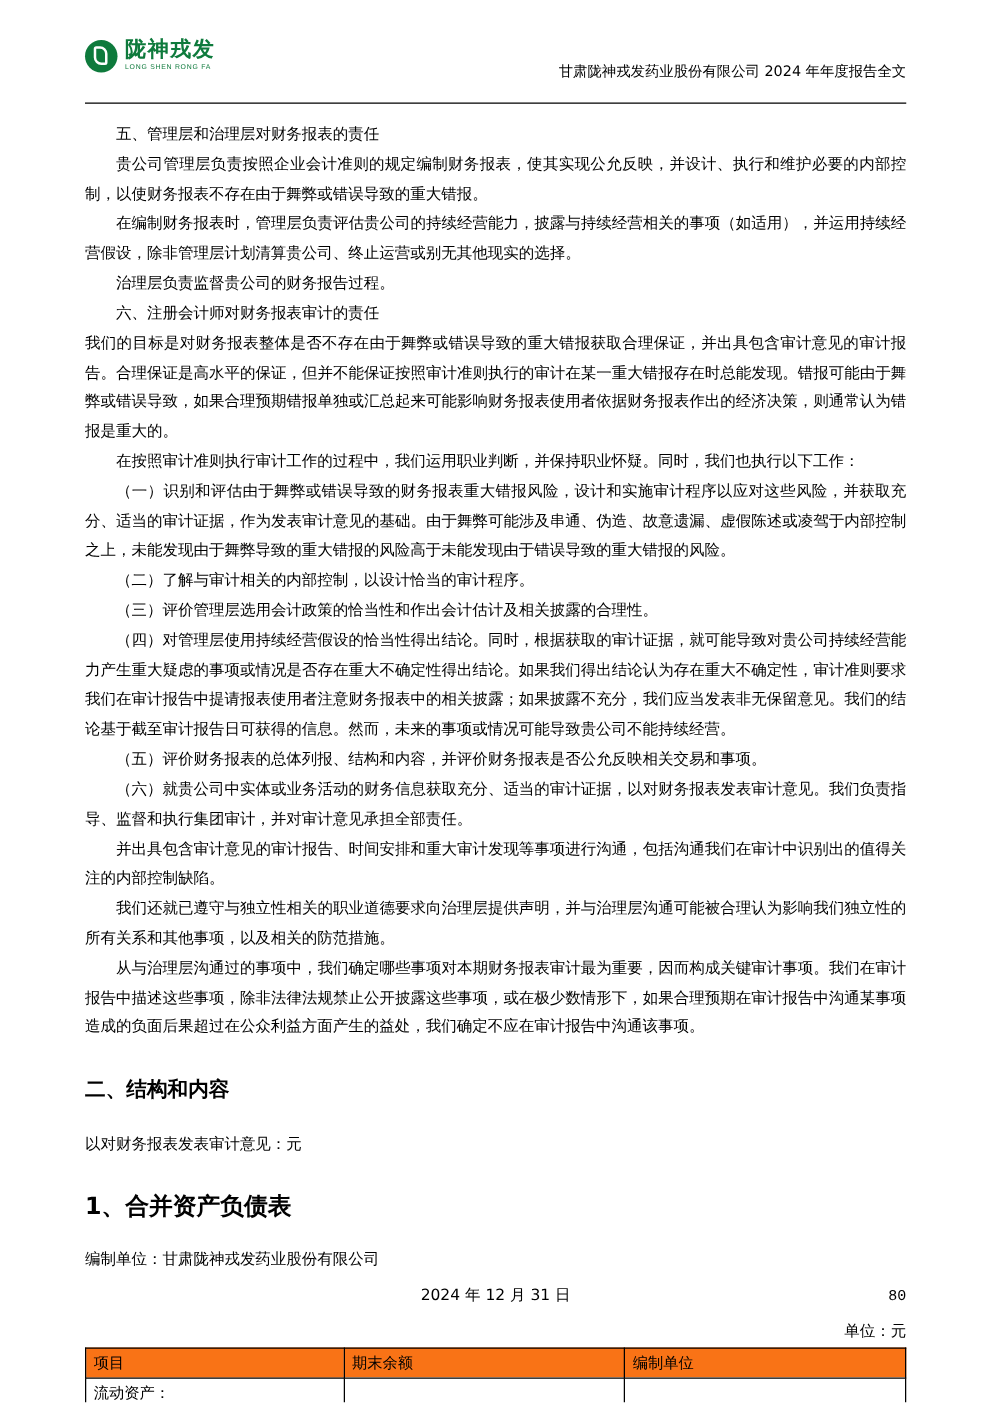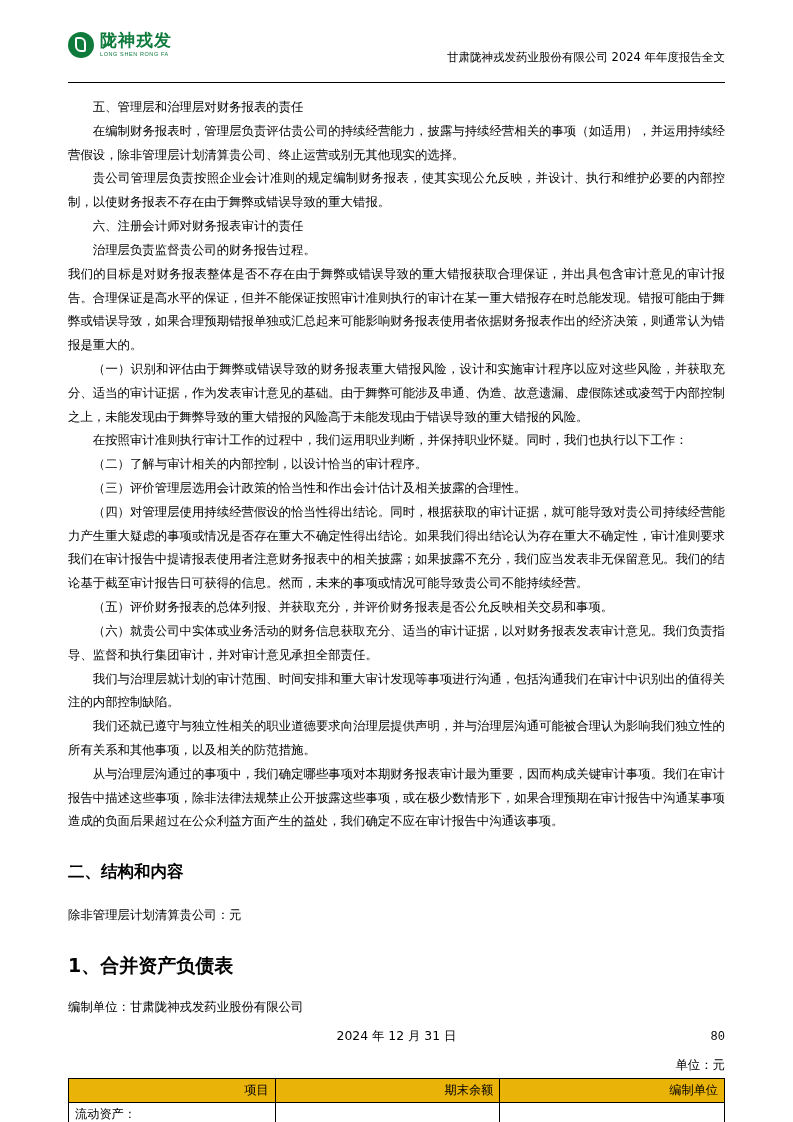--- a/index.html
+++ b/index.html
@@ -148,23 +148,23 @@
     font-size: 12.2px;
     table-layout: fixed;
   }
   table.fin th, table.fin td {
     border: 1px solid #000000;
     height: 24px;
     padding: 1px 6px;
     box-sizing: border-box;
   }
   table.fin th {
-    background: #eab308;
+    background: #f97316;
     font-weight: normal;
-    text-align: right;
+    text-align: left;
   }
   td.label {
     text-align: left;
   }
   td.label.indent {
     padding-left: 24px;
   }
   td.num {
     text-align: right;
     padding-right: 8px;
@@ -197,39 +197,39 @@
           <div class="logo-cn">陇神戎发</div>
           <div class="logo-en">LONG SHEN RONG FA</div>
         </div>
       </div>
       <div class="header-title">甘肃陇神戎发药业股份有限公司 2024 年年度报告全文</div>
     </div>
     <hr class="header-rule">
 
     <div class="body-block">
       <p class="p">五、管理层和治理层对财务报表的责任</p>
+      <p class="p">贵公司管理层负责按照企业会计准则的规定编制财务报表，使其实现公允反映，并设计、执行和维护必要的内部控制，以使财务报表不存在由于舞弊或错误导致的重大错报。</p>
       <p class="p">在编制财务报表时，管理层负责评估贵公司的持续经营能力，披露与持续经营相关的事项（如适用），并运用持续经营假设，除非管理层计划清算贵公司、终止运营或别无其他现实的选择。</p>
-      <p class="p">贵公司管理层负责按照企业会计准则的规定编制财务报表，使其实现公允反映，并设计、执行和维护必要的内部控制，以使财务报表不存在由于舞弊或错误导致的重大错报。</p>
+      <p class="p">治理层负责监督贵公司的财务报告过程。</p>
       <p class="p">六、注册会计师对财务报表审计的责任</p>
-      <p class="p">治理层负责监督贵公司的财务报告过程。</p>
       <p class="p-flush">我们的目标是对财务报表整体是否不存在由于舞弊或错误导致的重大错报获取合理保证，并出具包含审计意见的审计报告。合理保证是高水平的保证，但并不能保证按照审计准则执行的审计在某一重大错报存在时总能发现。错报可能由于舞弊或错误导致，如果合理预期错报单独或汇总起来可能影响财务报表使用者依据财务报表作出的经济决策，则通常认为错报是重大的。</p>
+      <p class="p">在按照审计准则执行审计工作的过程中，我们运用职业判断，并保持职业怀疑。同时，我们也执行以下工作：</p>
       <p class="p">（一）识别和评估由于舞弊或错误导致的财务报表重大错报风险，设计和实施审计程序以应对这些风险，并获取充分、适当的审计证据，作为发表审计意见的基础。由于舞弊可能涉及串通、伪造、故意遗漏、虚假陈述或凌驾于内部控制之上，未能发现由于舞弊导致的重大错报的风险高于未能发现由于错误导致的重大错报的风险。</p>
-      <p class="p">在按照审计准则执行审计工作的过程中，我们运用职业判断，并保持职业怀疑。同时，我们也执行以下工作：</p>
       <p class="p">（二）了解与审计相关的内部控制，以设计恰当的审计程序。</p>
       <p class="p">（三）评价管理层选用会计政策的恰当性和作出会计估计及相关披露的合理性。</p>
       <p class="p">（四）对管理层使用持续经营假设的恰当性得出结论。同时，根据获取的审计证据，就可能导致对贵公司持续经营能力产生重大疑虑的事项或情况是否存在重大不确定性得出结论。如果我们得出结论认为存在重大不确定性，审计准则要求我们在审计报告中提请报表使用者注意财务报表中的相关披露；如果披露不充分，我们应当发表非无保留意见。我们的结论基于截至审计报告日可获得的信息。然而，未来的事项或情况可能导致贵公司不能持续经营。</p>
-      <p class="p">（五）评价财务报表的总体列报、并获取充分，并评价财务报表是否公允反映相关交易和事项。</p>
+      <p class="p">（五）评价财务报表的总体列报、结构和内容，并评价财务报表是否公允反映相关交易和事项。</p>
       <p class="p">（六）就贵公司中实体或业务活动的财务信息获取充分、适当的审计证据，以对财务报表发表审计意见。我们负责指导、监督和执行集团审计，并对审计意见承担全部责任。</p>
-      <p class="p">我们与治理层就计划的审计范围、时间安排和重大审计发现等事项进行沟通，包括沟通我们在审计中识别出的值得关注的内部控制缺陷。</p>
+      <p class="p">并出具包含审计意见的审计报告、时间安排和重大审计发现等事项进行沟通，包括沟通我们在审计中识别出的值得关注的内部控制缺陷。</p>
       <p class="p">我们还就已遵守与独立性相关的职业道德要求向治理层提供声明，并与治理层沟通可能被合理认为影响我们独立性的所有关系和其他事项，以及相关的防范措施。</p>
       <p class="p">从与治理层沟通过的事项中，我们确定哪些事项对本期财务报表审计最为重要，因而构成关键审计事项。我们在审计报告中描述这些事项，除非法律法规禁止公开披露这些事项，或在极少数情形下，如果合理预期在审计报告中沟通某事项造成的负面后果超过在公众利益方面产生的益处，我们确定不应在审计报告中沟通该事项。</p>
     </div>
 
     <h2 class="sec">二、结构和内容</h2>
-    <p class="plain">除非管理层计划清算贵公司：元</p>
+    <p class="plain">以对财务报表发表审计意见：元</p>
     <h3 class="sub">1、合并资产负债表</h3>
 
     <div class="unit-line">
       <span>编制单位：甘肃陇神戎发药业股份有限公司</span>
     </div>
     <div class="unit-line" style="margin-top:6px;">
       <span class="center-date">2024 年 12 月 31 日</span>
       <span style="visibility:hidden;">.</span>
     </div>
 

